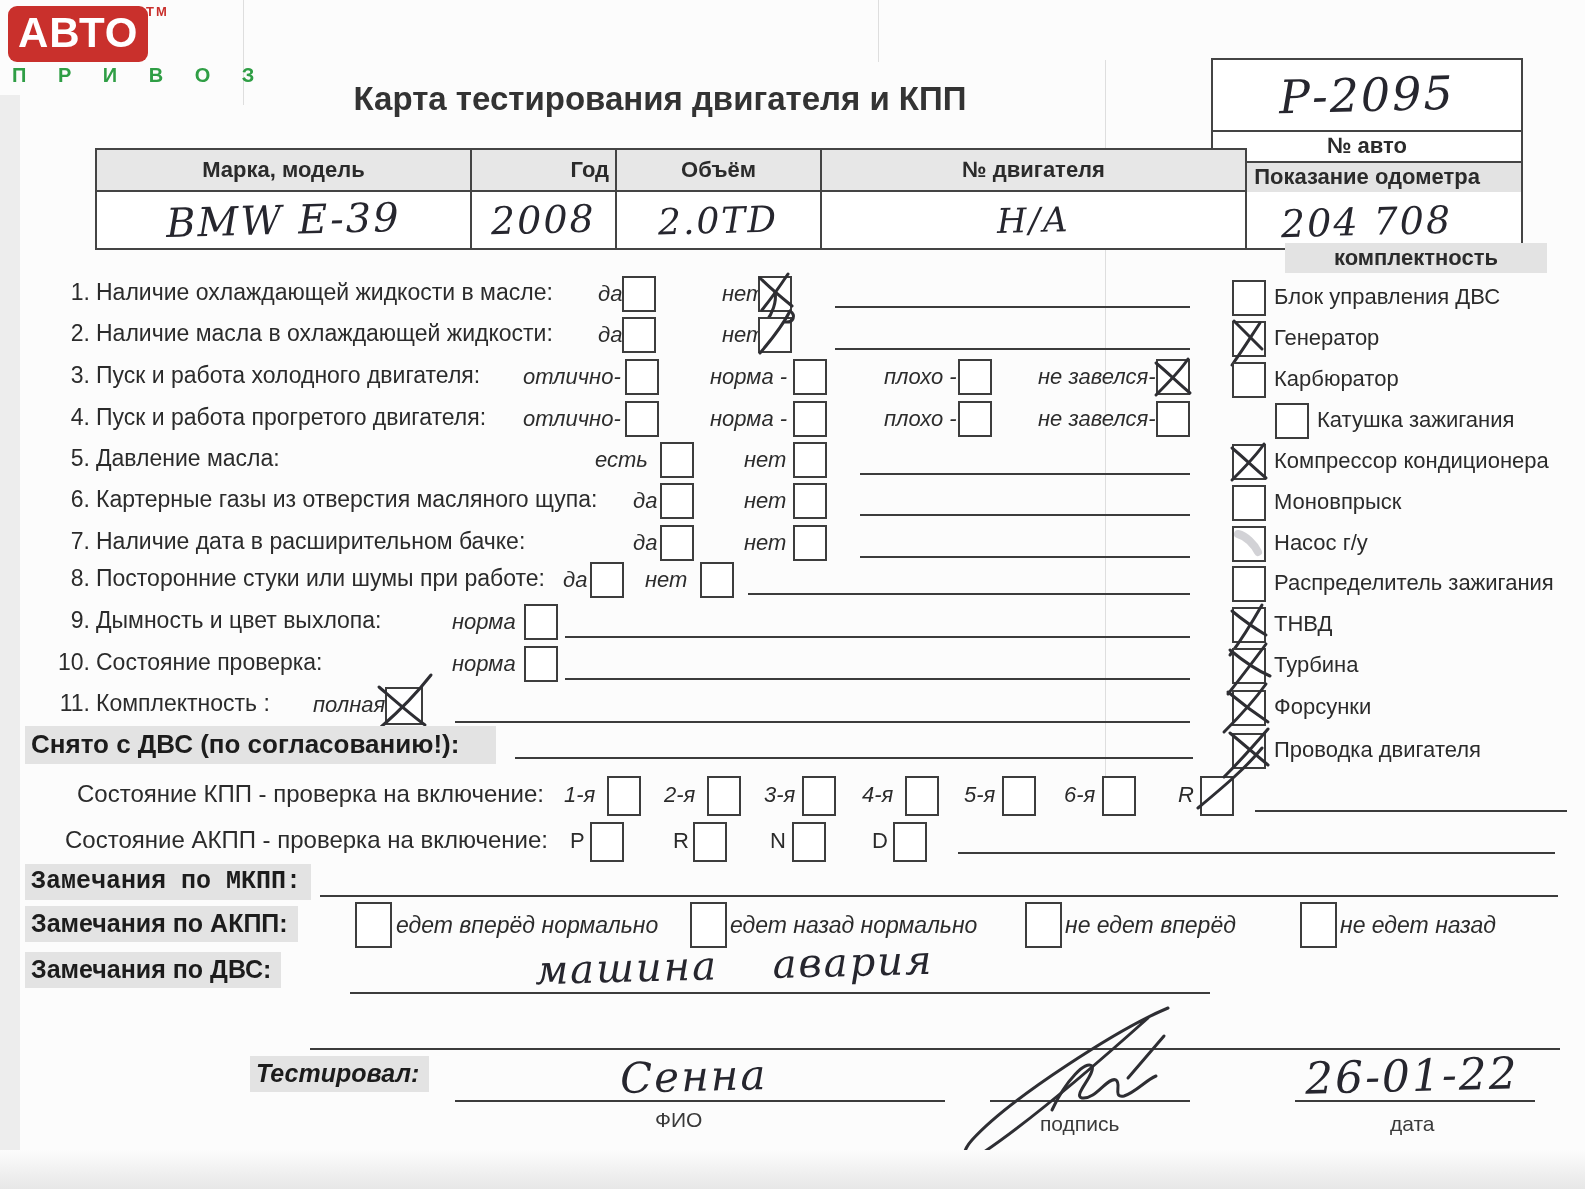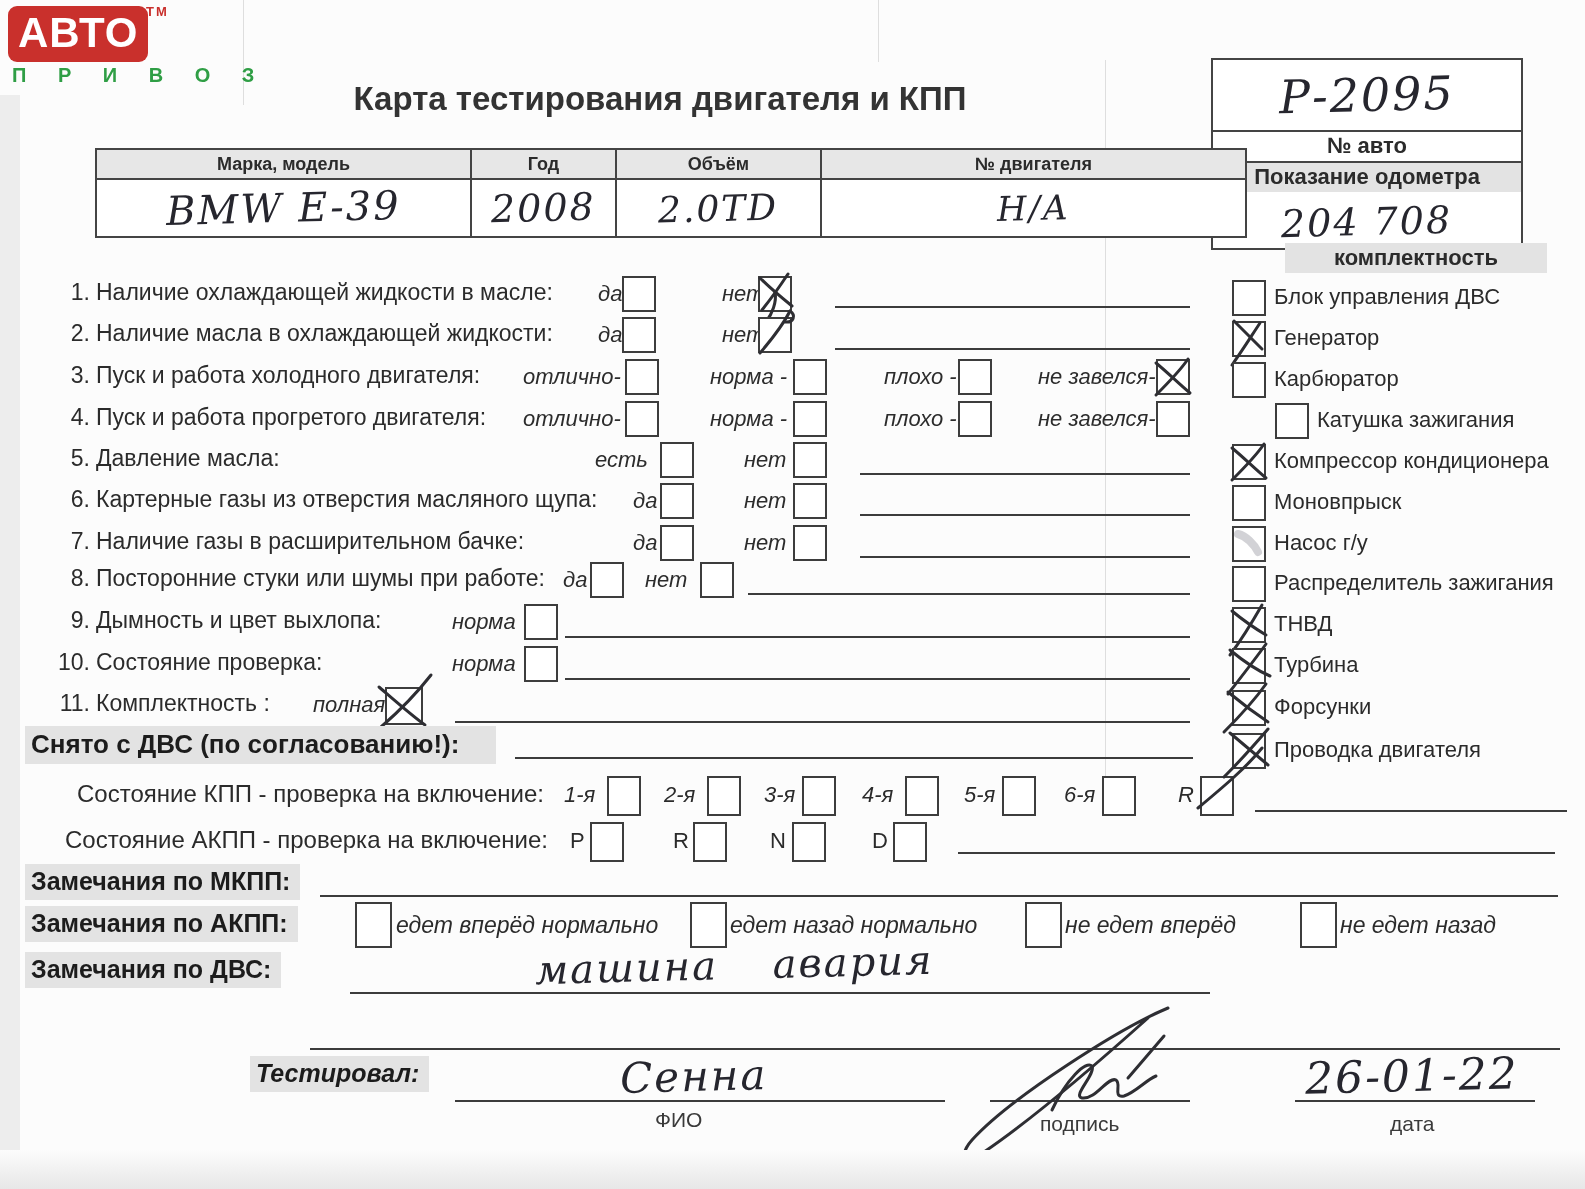--- a/index.html
+++ b/index.html
@@ -22,21 +22,21 @@
   
   .autobox{position:absolute;left:1211px;top:58px;width:308px;border:2px solid #444;background:#fff;}
   .autobox .num{height:70px;text-align:center;}
   .autobox .lbl{border-top:2px solid #444;text-align:center;font-weight:bold;font-size:22px;padding:1px 0 2px 0;}
   .autobox .odo-h{border-top:2px solid #444;text-align:center;font-weight:bold;font-size:22px;
                   background:#e3e3e3;padding:1px 0 2px 0;}
   .autobox .odo-v{height:56px;text-align:center;}
   
   .vtable{position:absolute;left:95px;top:148px;border-collapse:collapse;background:#fff;}
   .vtable td{border:2px solid #444;}
-  .vtable .h{background:#e7e7e7;font-weight:bold;font-size:18px;text-align:center;height:28px;padding:0 6px;}
+  .vtable .h{background:#e7e7e7;font-weight:bold;font-size:22px;text-align:center;height:28px;padding:6px 6px;}
   .vtable .v{height:54px;text-align:center;}
   
   .hand{font-family:"DejaVu Serif", serif;font-style:italic;color:#26262e;
         transform:rotate(-1.5deg);display:inline-block;letter-spacing:2px;}
   
   .item{position:absolute;left:0;width:1585px;height:38px;}
   .item .num{position:absolute;left:58px;top:3px;width:32px;text-align:right;font-size:23px;color:#2b2b2b;}
   .item .ilabel{position:absolute;left:96px;top:3px;font-size:23px;}
   .opt{position:absolute;top:5px;font-size:22px;font-style:italic;color:#2c2c2c;white-space:nowrap;}
   .cb{position:absolute;top:0;width:30px;height:32px;border:2px solid #3d3d3d;background:#fff;}
@@ -87,21 +87,21 @@
     <div class="num"><span class="hand" style="font-size:46px;margin-top:8px;">Р-2095</span></div>
     <div class="lbl">№ авто</div>
     <div class="odo-h">Показание одометра</div>
     <div class="odo-v"><span class="hand" style="font-size:38px;margin-top:8px;">204 708</span></div>
   </div>
 
   <table class="vtable">
     <tbody>
         <tr>
       <td class="h" style="width:361px;">Марка, модель</td>
-      <td class="h" style="width:131px;">Год</td>
+      <td class="h" style="width:131px;text-align:right;">Год</td>
       <td class="h" style="width:191px;">Объём</td>
       <td class="h" style="width:411px;">№ двигателя</td>
     </tr>
     <tr>
       <td class="v"><span class="hand" style="font-size:40px;">BMW E-39</span></td>
       <td class="v"><span class="hand" style="font-size:38px;">2008</span></td>
       <td class="v"><span class="hand" style="font-size:36px;">2.0TD</span></td>
       <td class="v"><span class="hand" style="font-size:34px;">Н/А</span></td>
     </tr>
   </tbody>
@@ -184,21 +184,21 @@
     <span class="ilabel">Картерные газы из отверстия масляного щупа:</span>
     <span class="opt" style="left:633px;">да</span>
     <span class="cb" style="left:660px;"></span>
     <span class="opt" style="left:744px;">нет</span>
     <span class="cb" style="left:793px;"></span>
     <span class="hline" style="left:860px;width:330px;top:31px;"></span>
   </div>
 
   <div class="item" style="top:525px;">
     <span class="num">7.</span>
-    <span class="ilabel">Наличие газы в расширительном бачке:</span>
+    <span class="ilabel">Наличие дата в расширительном бачке:</span>
     <span class="opt" style="left:633px;">да</span>
     <span class="cb" style="left:660px;"></span>
     <span class="opt" style="left:744px;">нет</span>
     <span class="cb" style="left:793px;"></span>
     <span class="hline" style="left:860px;width:330px;top:31px;"></span>
   </div>
 
   <div class="item" style="top:562px;">
     <span class="num">8.</span>
     <span class="ilabel">Посторонние стуки или шумы при работе:</span>
@@ -266,21 +266,21 @@
     <span class="cbg" style="left:590px;"></span>
     <span class="glab up" style="left:673px;">R</span>
     <span class="cbg" style="left:693px;"></span>
     <span class="glab up" style="left:770px;">N</span>
     <span class="cbg" style="left:792px;"></span>
     <span class="glab up" style="left:872px;">D</span>
     <span class="cbg" style="left:893px;"></span>
     <span class="hline" style="left:958px;width:597px;top:30px;"></span>
   </div>
 
-  <div class="shlabel" style="left:25px;top:864px;">Замечания по МКПП:</div>
+  <div class="shlabel" style="left:25px;top:864px;font-family:Liberation Mono, monospace;">Замечания по МКПП:</div>
   <span class="hline" style="left:320px;width:1238px;top:895px;"></span>
 
   <div class="shlabel" style="left:25px;top:906px;">Замечания по АКПП:</div>
   <div class="item" style="top:902px;height:48px;">
     <span class="cbr" style="left:355px;"></span>
     <span class="rlab" style="left:396px;">едет вперёд нормально</span>
     <span class="cbr" style="left:690px;"></span>
     <span class="rlab" style="left:730px;">едет назад нормально</span>
     <span class="cbr" style="left:1025px;"></span>
     <span class="rlab" style="left:1065px;">не едет вперёд</span>

